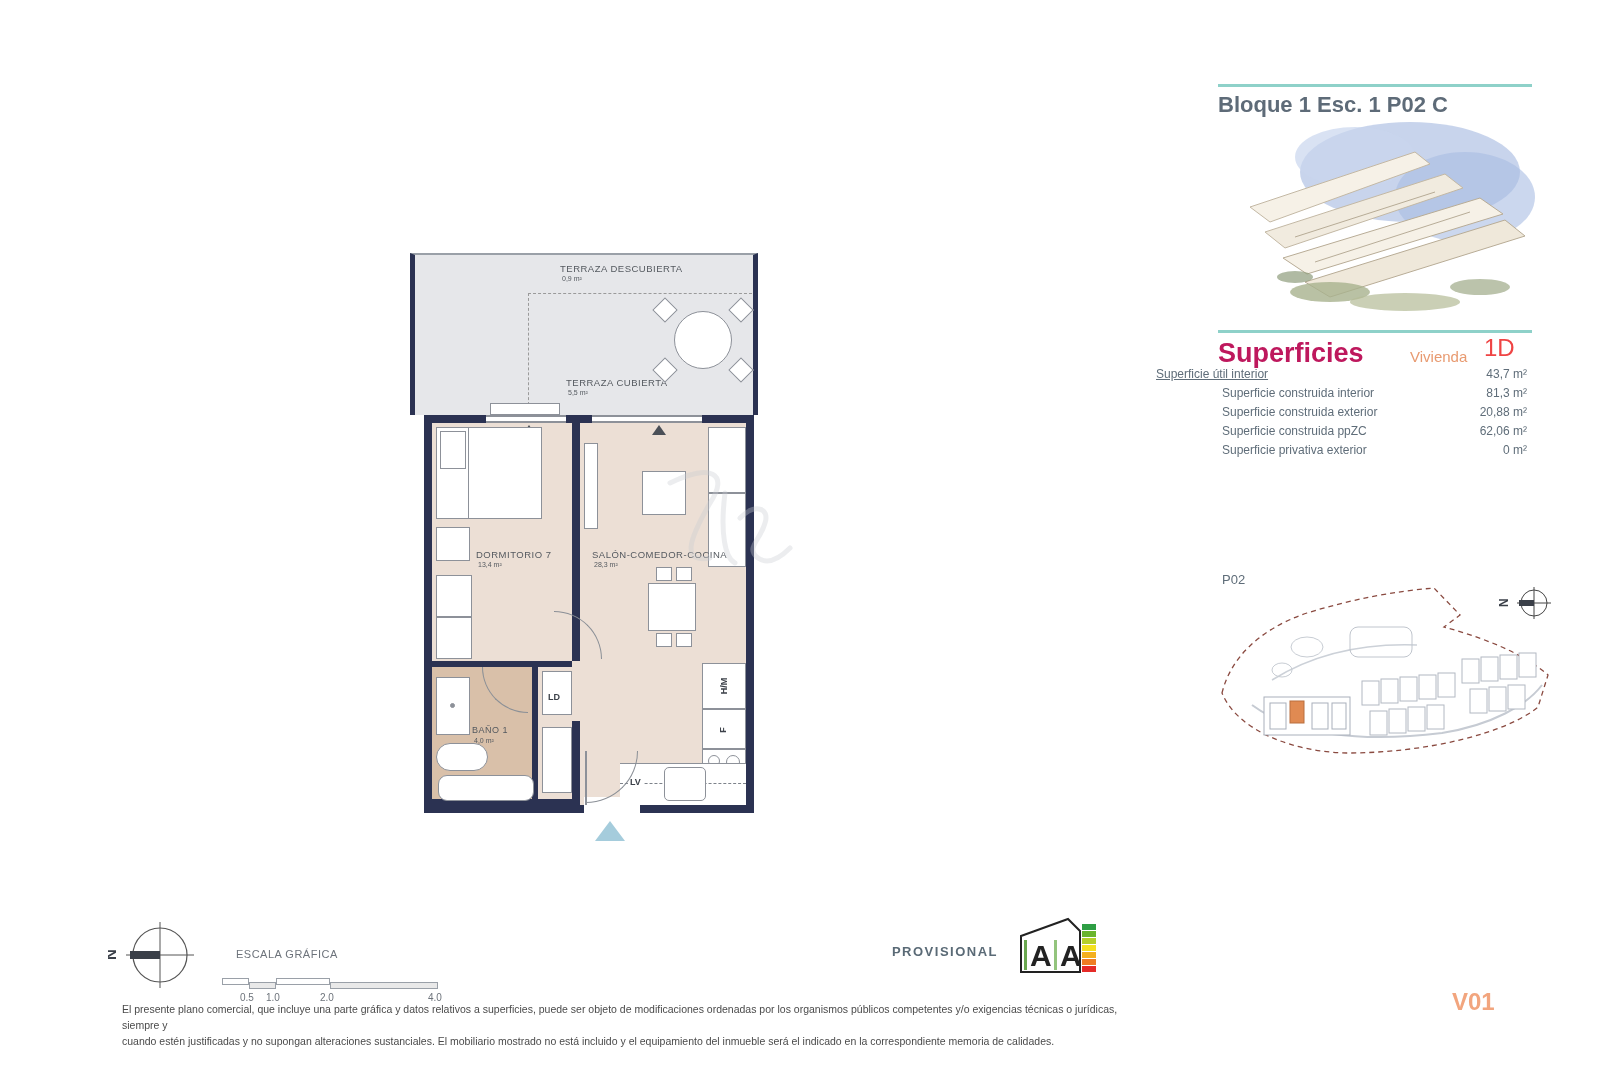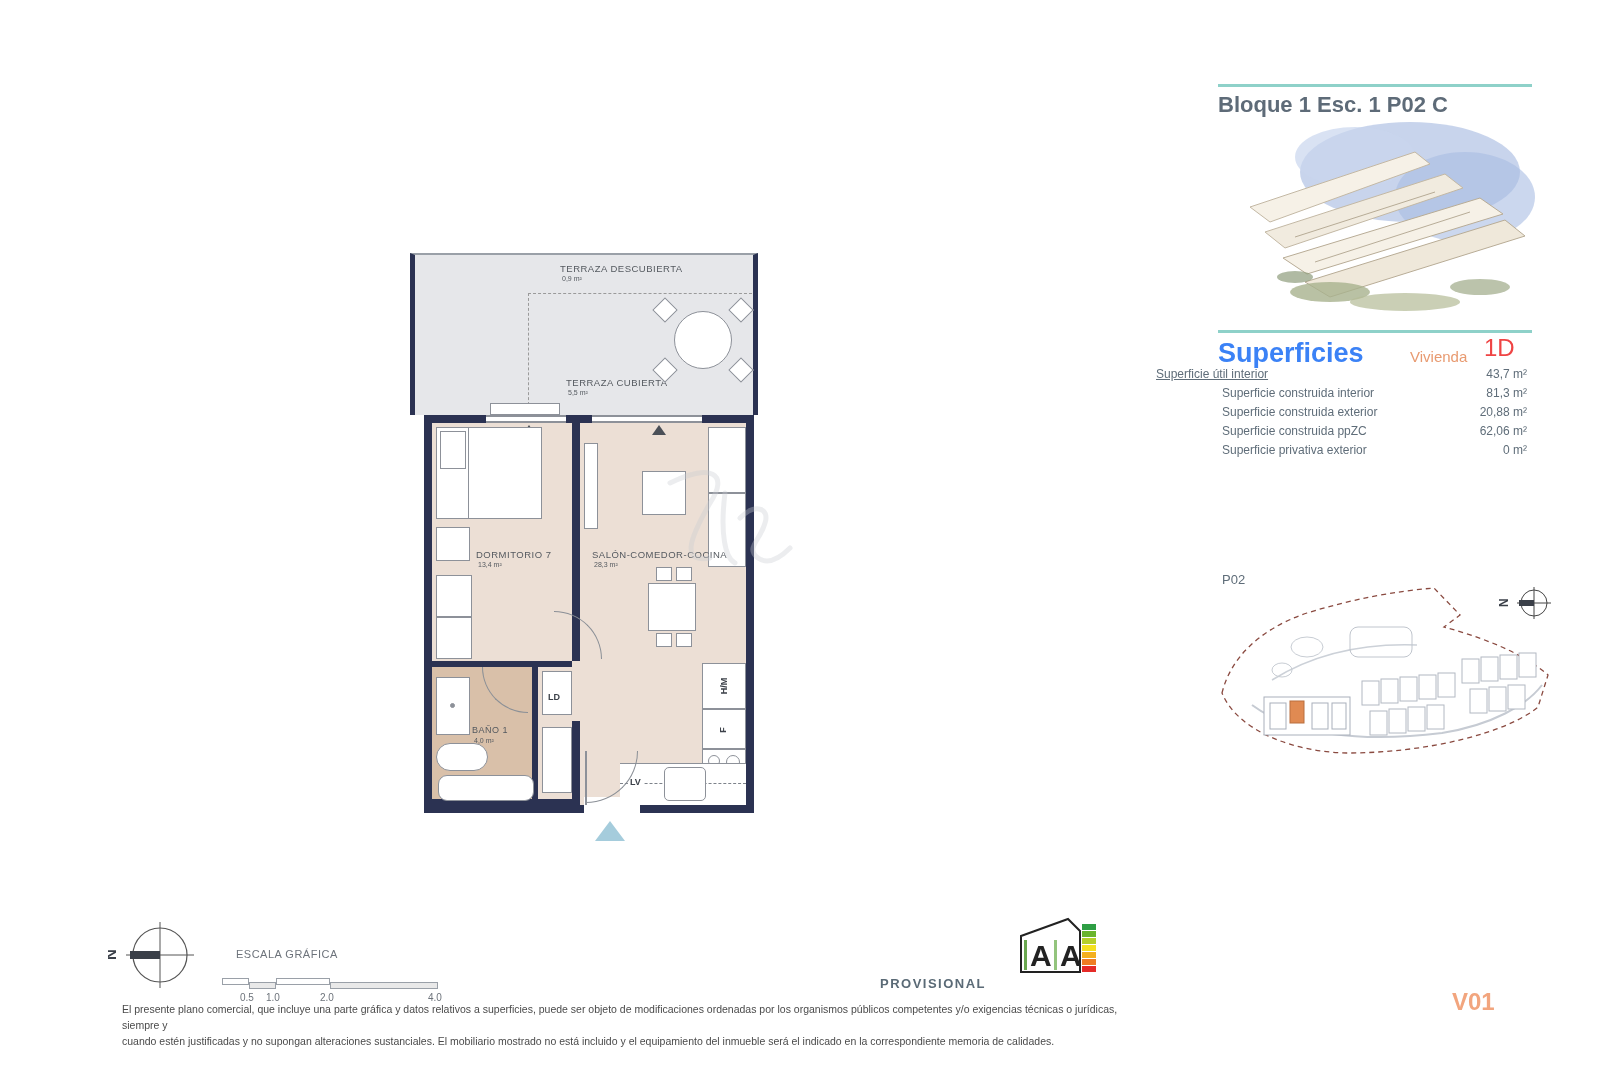--- a/index.html
+++ b/index.html
@@ -2,21 +2,21 @@
 <html><head>
 <meta charset="utf-8">
 <style>
   html,body{margin:0;padding:0;background:#ffffff;}
   body{width:1620px;height:1080px;position:relative;font-family:"Liberation Sans",sans-serif;overflow:hidden;}
   #app{position:absolute;inset:0;}
   .abs{position:absolute;}
   
   .teal-line{position:absolute;height:3px;background:#8ed1c9;}
   .panel-title{position:absolute;font-size:22px;font-weight:bold;color:#5e6b78;}
-  .sup-heading{position:absolute;font-size:27px;font-weight:bold;color:#3b82f6;}
+  .sup-heading{position:absolute;font-size:27px;font-weight:bold;color:#be185d;}
   .viv-label{position:absolute;font-size:15px;color:#e89a70;}
   .viv-value{position:absolute;font-size:24px;color:#ef4444;}
   .sup-row-label{position:absolute;font-size:12px;color:#5f6d79;}
   .sup-row-value{position:absolute;font-size:12px;color:#5f6d79;text-align:right;width:120px;}
   .p02-label{position:absolute;font-size:13px;color:#5f6d79;}
   
   #floorplan{position:absolute;left:410px;top:253px;width:348px;height:590px;}
   .terrace{position:absolute;left:0;top:0;width:348px;height:162px;background:#e6e7ea;border-top:2px solid #9aa0a8;border-left:5px solid #2b3252;border-right:5px solid #2b3252;box-sizing:border-box;}
   .terrace-dash{position:absolute;left:118px;top:40px;width:224px;height:122px;border:1px dashed #9a9a9a;border-right:none;border-bottom:none;box-sizing:border-box;}
   .room-name{position:absolute;font-size:9.5px;letter-spacing:.5px;color:#54595f;white-space:nowrap;}
@@ -237,21 +237,21 @@
   <div class="scale-title" style="left:236px;top:948px;">ESCALA GRÁFICA</div>
   <div class="scale-seg" style="left:222px;top:978px;width:27px;background:#ffffff;"></div>
   <div class="scale-seg" style="left:249px;top:982px;width:27px;background:#e9e9e9;"></div>
   <div class="scale-seg" style="left:276px;top:978px;width:54px;background:#ffffff;"></div>
   <div class="scale-seg" style="left:330px;top:982px;width:108px;background:#e9e9e9;"></div>
   <div class="scale-tick" style="left:240px;top:992px;">0.5</div>
   <div class="scale-tick" style="left:266px;top:992px;">1.0</div>
   <div class="scale-tick" style="left:320px;top:992px;">2.0</div>
   <div class="scale-tick" style="left:428px;top:992px;">4.0</div>
 
-  <div class="provisional" style="left:880px;top:976px;width:130px;text-align:left;">PROVISIONAL</div>
+  <div class="provisional" style="left:880px;top:944px;width:130px;text-align:center;">PROVISIONAL</div>
   <svg class="abs" style="left:1016px;top:916px;" width="88" height="62" viewBox="0 0 88 62">
     <path d="M5,20 L52,3 L64,15 L64,56 L5,56 Z" fill="#ffffff" stroke="#222" stroke-width="2"></path>
     <rect x="8" y="24" width="3" height="30" fill="#6aa84f"></rect>
     <text x="14" y="50" font-size="30" font-weight="bold" fill="#222">A</text>
     <rect x="38" y="24" width="3" height="30" fill="#93c47d"></rect>
     <text x="44" y="50" font-size="30" font-weight="bold" fill="#222">A</text>
     <g>
       <rect x="66" y="8" width="14" height="6" fill="#2e9e44"></rect>
       <rect x="66" y="15" width="14" height="6" fill="#6ab42d"></rect>
       <rect x="66" y="22" width="14" height="6" fill="#b5cf2a"></rect>

